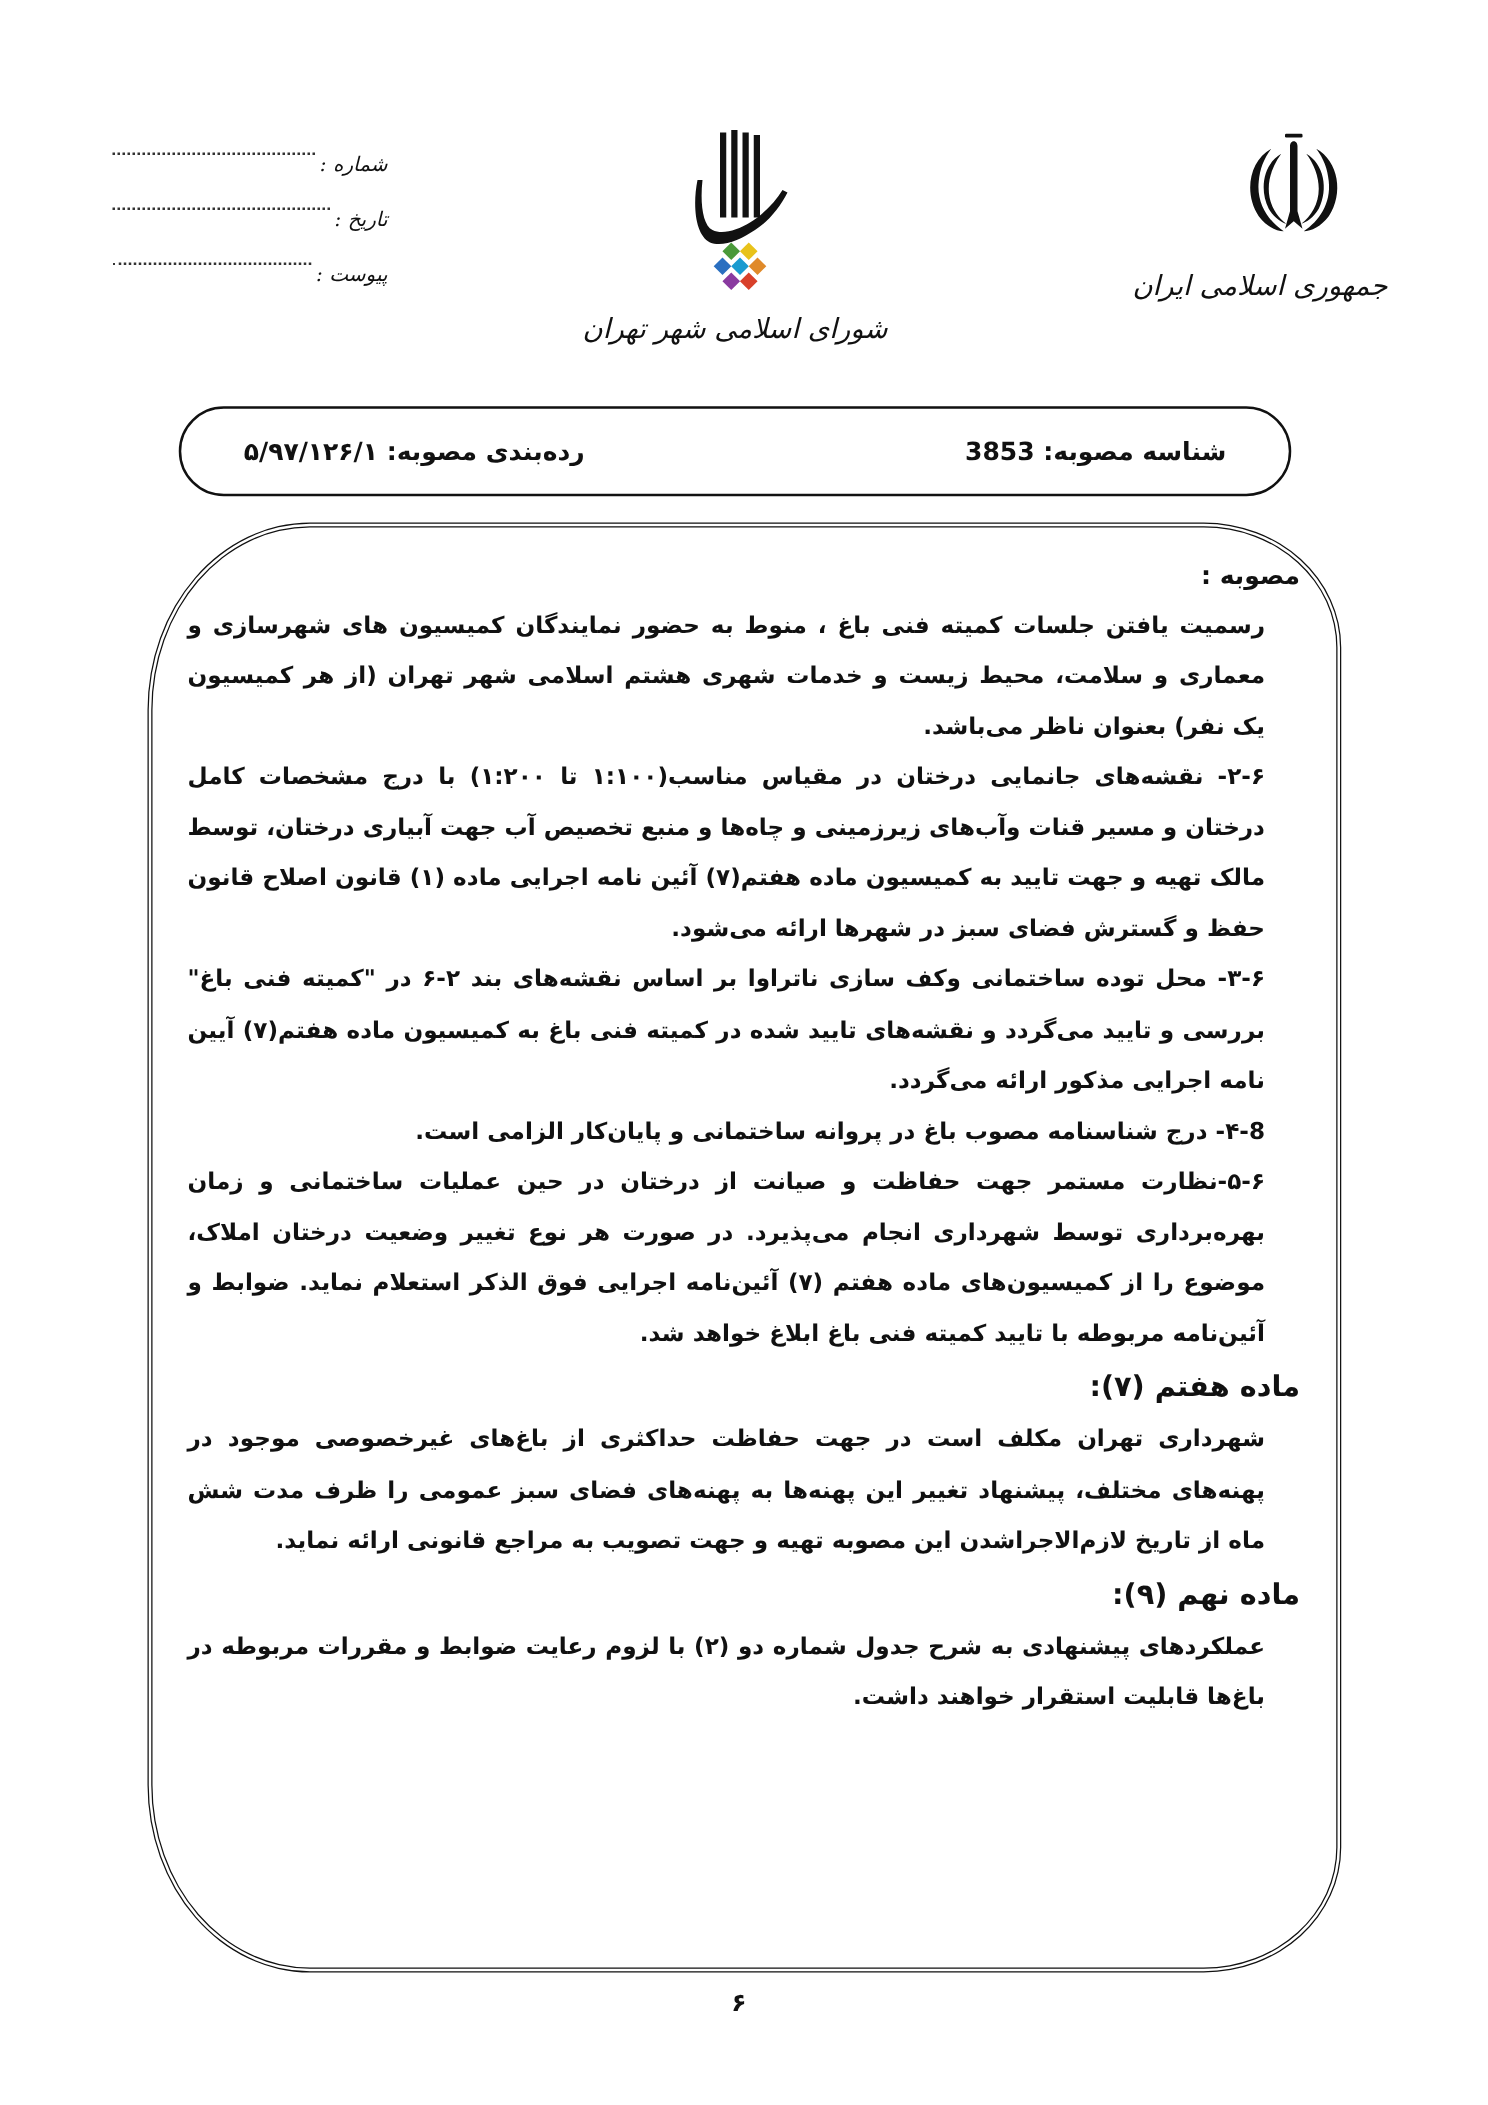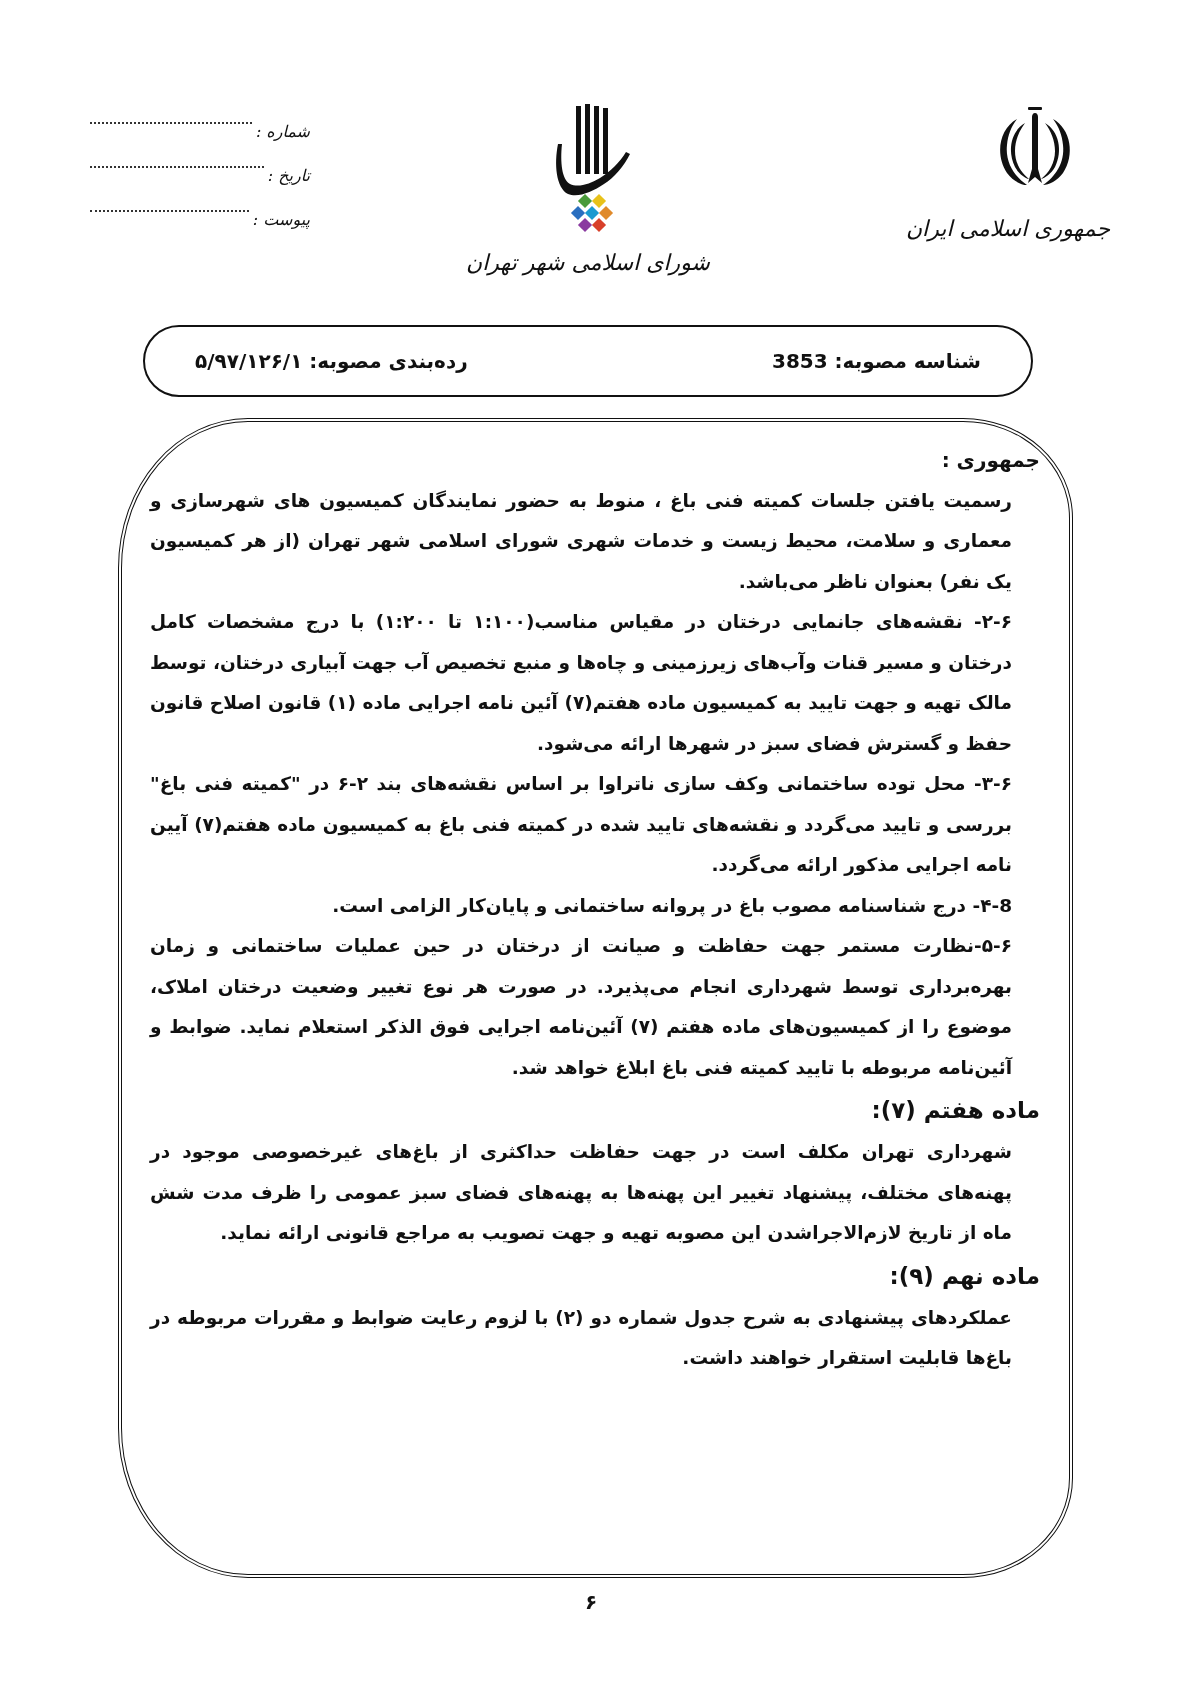--- a/index.html
+++ b/index.html
@@ -92,22 +92,22 @@
 </div>
 
 <div class="id-box">
   <span>شناسه مصوبه: 3853</span>
   <span>رده‌بندی مصوبه: ۵/۹۷/۱۲۶/۱</span>
 </div>
 
 <div class="frame"></div>
 
 <div class="content">
-  <p class="note-title">جمهوری :</p>
-  <p class="indent">رسمیت یافتن جلسات کمیته فنی باغ ، منوط به حضور نمایندگان کمیسیون های شهرسازی و معماری و سلامت، محیط زیست و خدمات شهری شورای اسلامی شهر تهران (از هر کمیسیون یک نفر) بعنوان ناظر می‌باشد.</p>
+  <p class="note-title">مصوبه :</p>
+  <p class="indent">رسمیت یافتن جلسات کمیته فنی باغ ، منوط به حضور نمایندگان کمیسیون های شهرسازی و معماری و سلامت، محیط زیست و خدمات شهری هشتم اسلامی شهر تهران (از هر کمیسیون یک نفر) بعنوان ناظر می‌باشد.</p>
   <p class="indent">۲-۶- نقشه‌های جانمایی درختان در مقیاس مناسب(۱:۱۰۰ تا ۱:۲۰۰) با درج مشخصات کامل درختان و مسیر قنات وآب‌های زیرزمینی و چاه‌ها و منبع تخصیص آب جهت آبیاری درختان، توسط مالک تهیه و جهت تایید به کمیسیون ماده هفتم(۷) آئین نامه اجرایی ماده (۱) قانون اصلاح قانون حفظ و گسترش فضای سبز در شهرها ارائه می‌شود.</p>
   <p class="indent">۳-۶- محل توده ساختمانی وکف سازی ناتراوا بر اساس نقشه‌های بند ۲-۶ در "کمیته فنی  باغ" بررسی و تایید می‌گردد و نقشه‌های تایید شده در کمیته فنی باغ  به کمیسیون ماده هفتم(۷) آیین نامه اجرایی مذکور ارائه می‌گردد.</p>
   <p class="indent">۴-8- درج شناسنامه مصوب باغ در پروانه ساختمانی و پایان‌کار الزامی است.</p>
   <p class="indent">۵-۶-نظارت مستمر جهت حفاظت و صیانت از درختان در حین عملیات ساختمانی و زمان بهره‌برداری توسط شهرداری انجام می‌پذیرد. در صورت هر نوع تغییر وضعیت درختان املاک، موضوع را از کمیسیون‌های ماده هفتم (۷) آئین‌نامه اجرایی فوق الذکر استعلام نماید. ضوابط و آئین‌نامه مربوطه با تایید کمیته فنی باغ ابلاغ خواهد شد.</p>
 
   <p class="article-title">ماده هفتم (۷):</p>
   <p class="indent">شهرداری تهران مکلف است در جهت حفاظت حداکثری از باغ‌های غیرخصوصی موجود در پهنه‌های مختلف، پیشنهاد تغییر این پهنه‌ها به پهنه‌های فضای سبز عمومی را ظرف مدت شش ماه از تاریخ لازم‌الاجراشدن این مصوبه تهیه و جهت تصویب به مراجع قانونی ارائه نماید.</p>
 
 
   <p class="article-title">ماده نهم (۹):</p>

